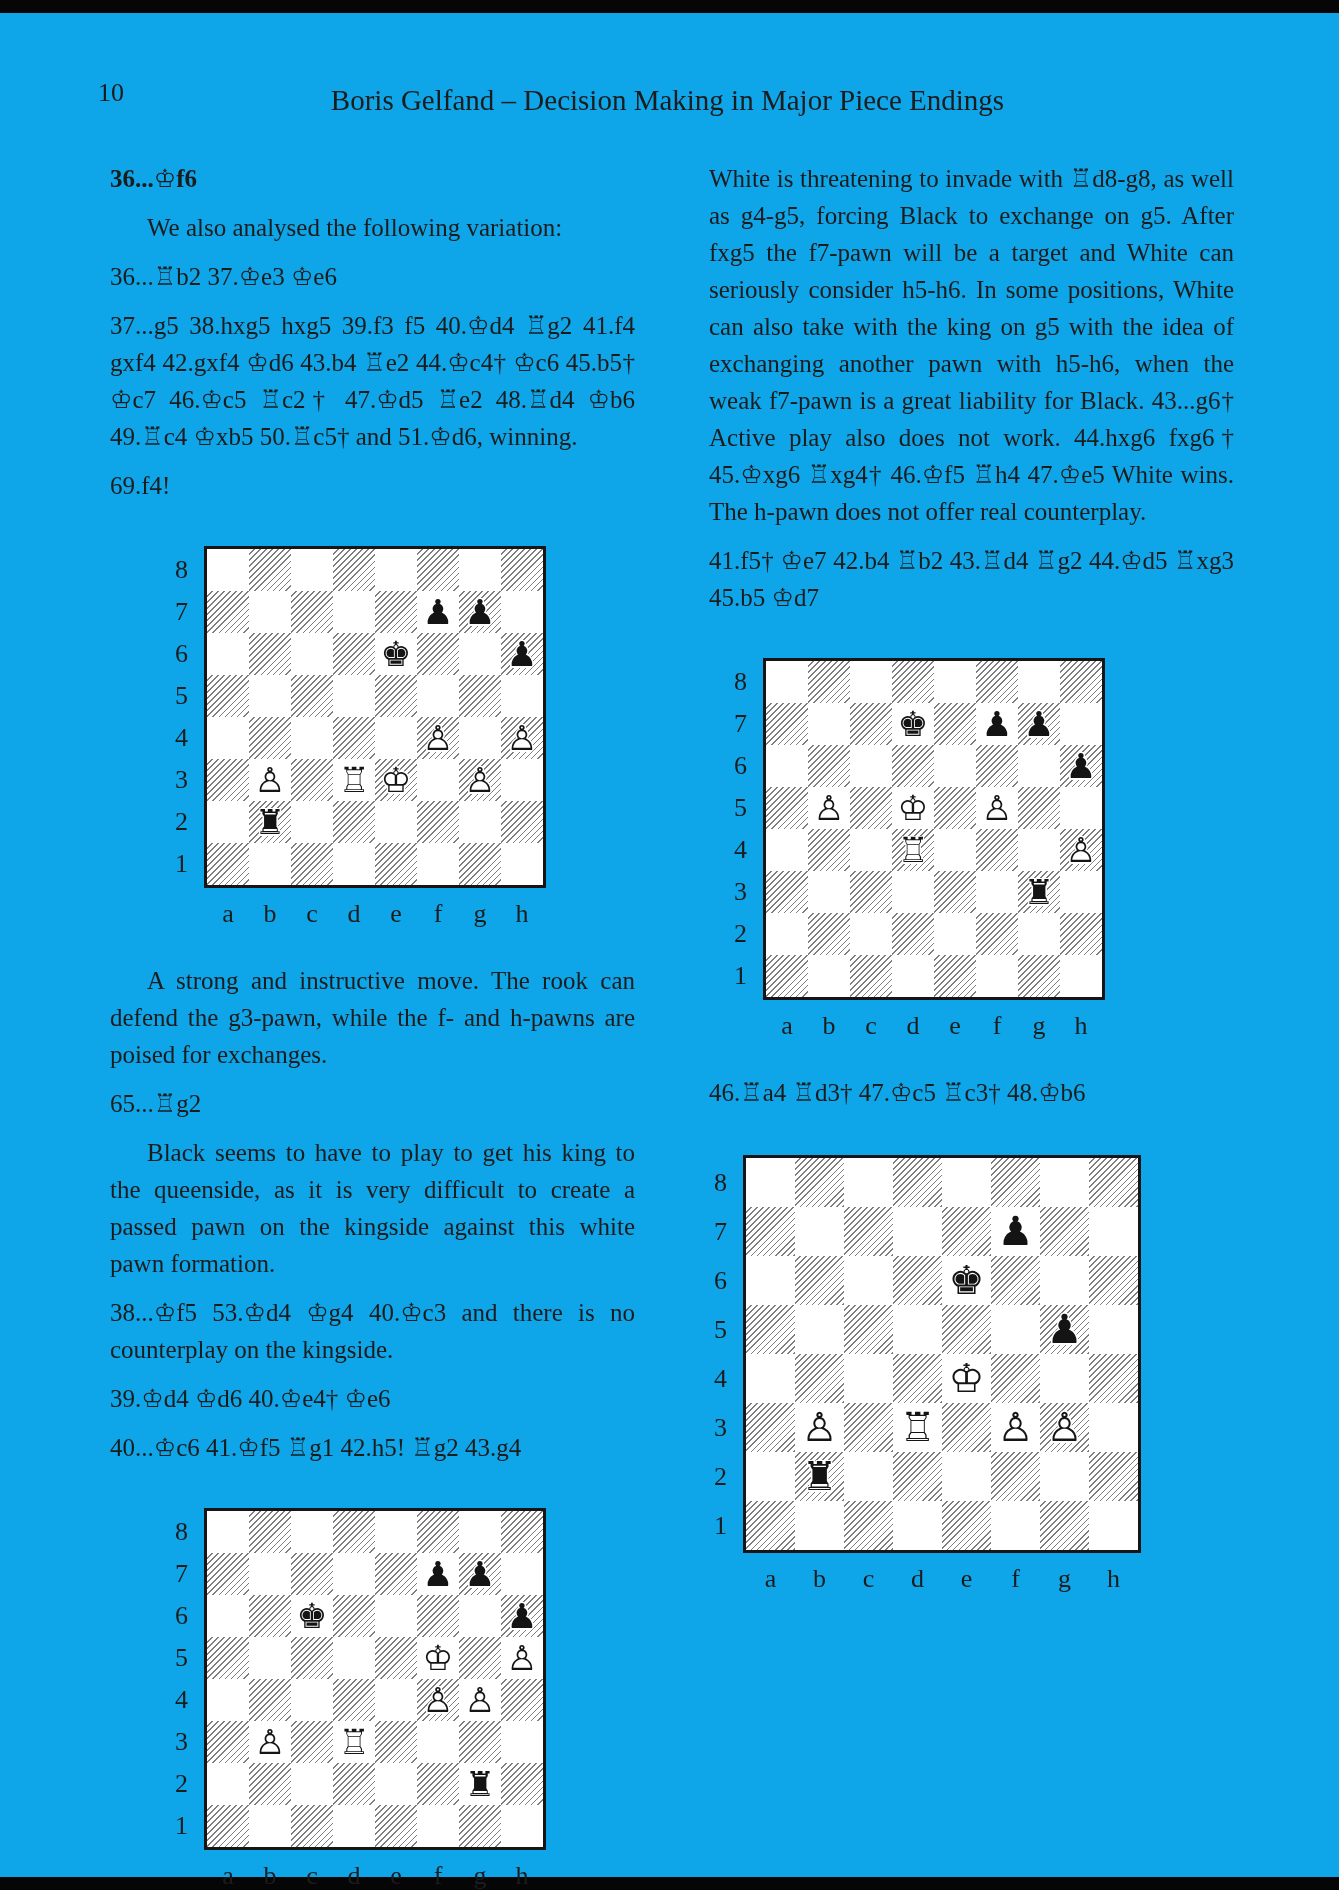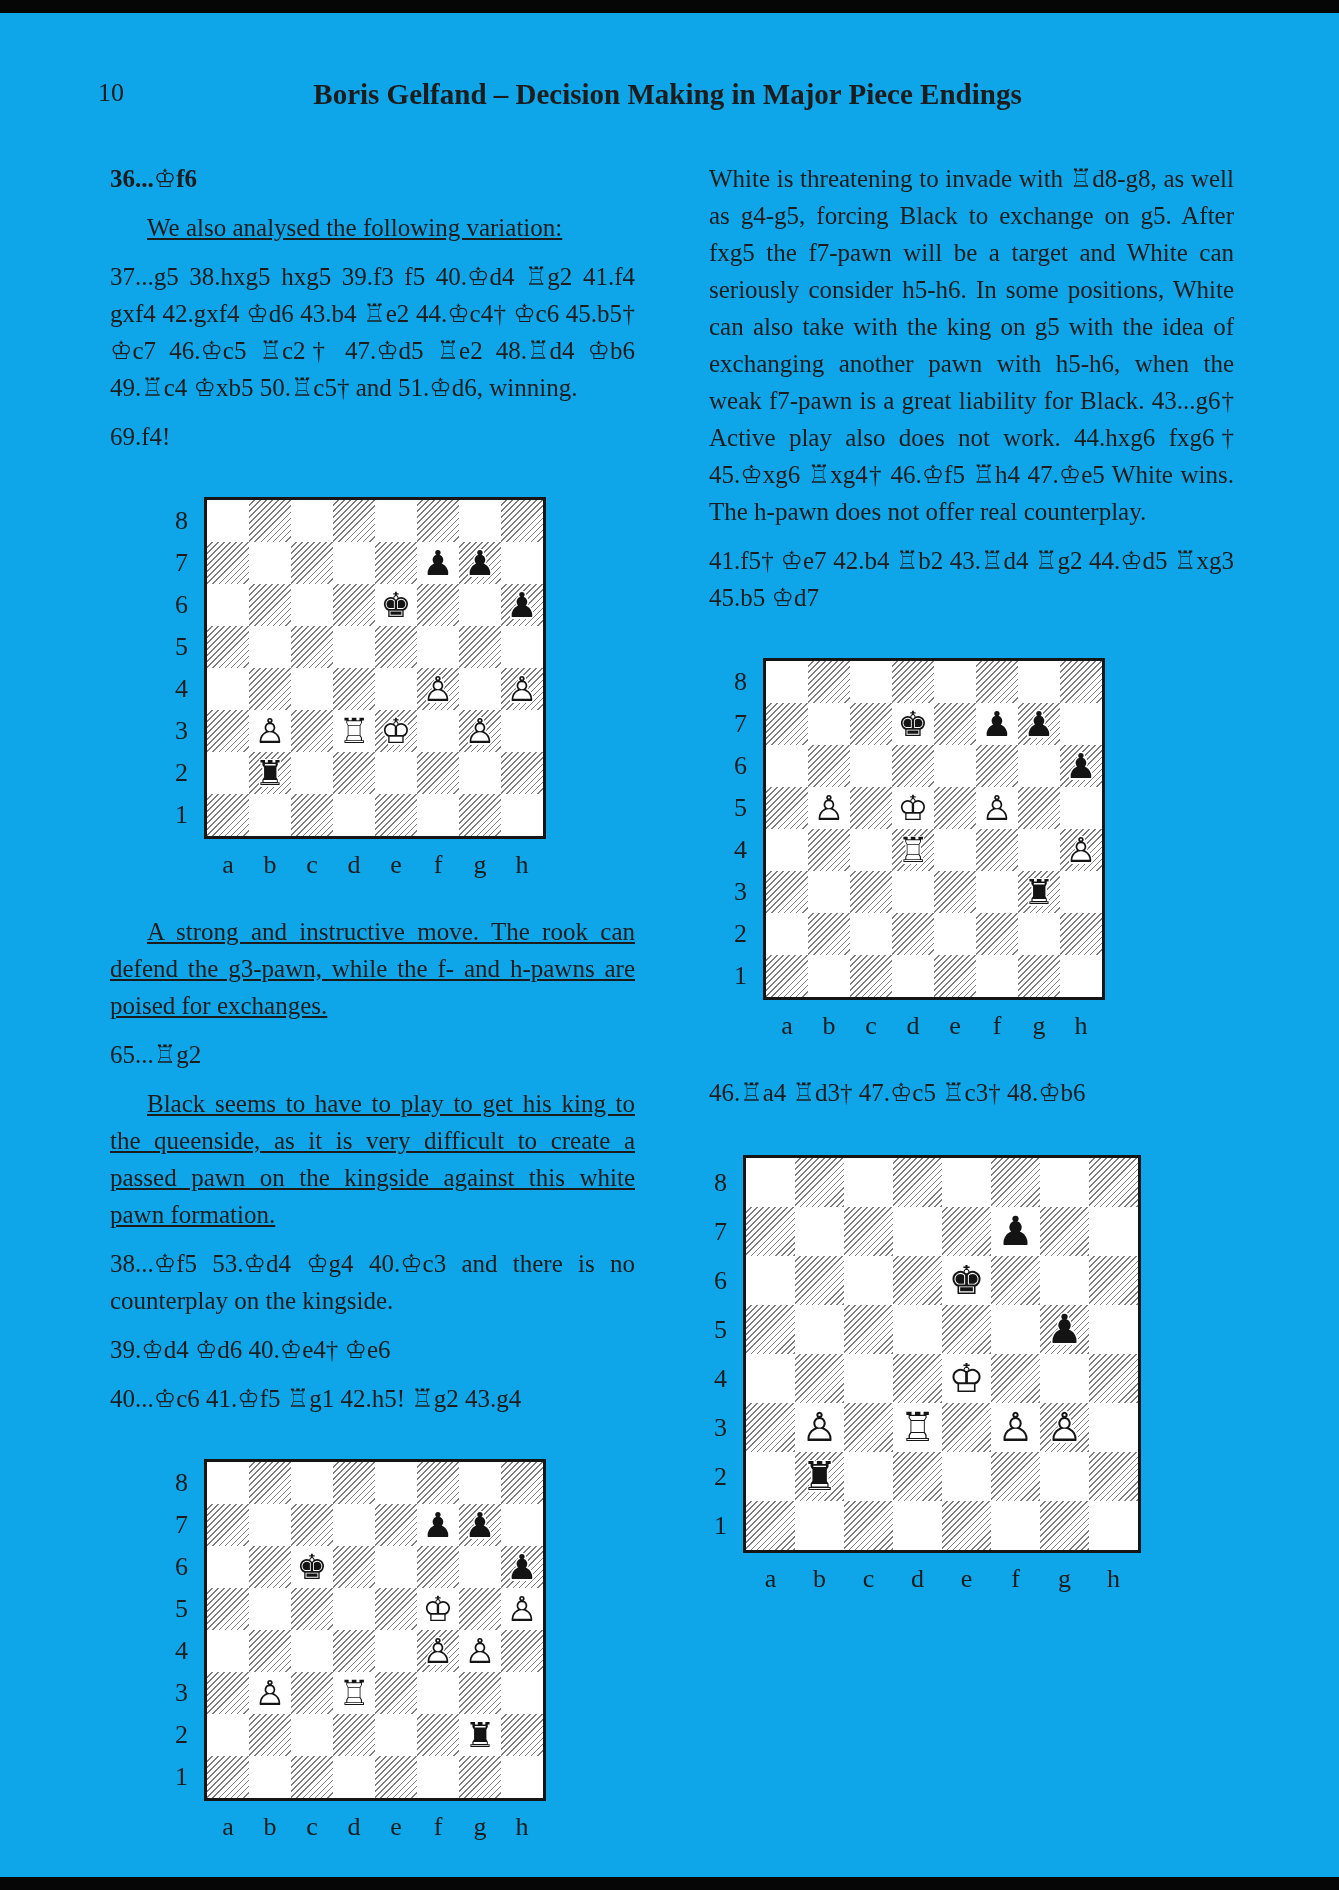--- a/index.html
+++ b/index.html
@@ -7,29 +7,29 @@
     position:relative; width:1339px; height:1890px; background:#0ea5e9;
     overflow:hidden; color:#1c1c1c;
     font-family:"Liberation Serif","DejaVu Sans",serif;
   }
   .edge-bar { position:absolute; left:0; width:100%; height:13px; background:#060606; }
   .edge-bar.top { top:0; }
   .edge-bar.bottom { bottom:0; }
 
   .page-number { position:absolute; left:98px; top:78px; font-size:26px; }
   .page-title  { position:absolute; left:0; right:4px; top:76px; text-align:center;
-                 font-size:29px; font-weight:bold; margin:2px; }
+                 font-size:29px; font-weight:normal; margin:8px; }
 
   .col { position:absolute; top:148px; width:549px; font-size:25px; line-height:37px; }
   .col-left  { left:98px; }
   .col-right { left:697px; }
 
   .col p { margin:12px; }
   .justify { text-align:justify; }
-  .indent  { text-indent:37px;text-decoration:underline; }
+  .indent  { text-indent:37px; }
   .block-indent { margin-left:37px; }
   .bold { font-weight:bold; }
   .gap-above { margin-top:30px !important; }
 
   
   .diagram { margin:42px 0 30px 0; --sq:42px; }
   .diagram.large { --sq:49px; margin-top:44px; }
   .diagram.ml60 { margin-left:60px; }
   .diagram.ml20 { margin-left:20px; }
   .diagram-inner { display:flex; }
@@ -62,20 +62,21 @@
 <div class="page">
   <div class="edge-bar top"></div>
   <div class="edge-bar bottom"></div>
 
   <span class="page-number">10</span>
   <h1 class="page-title">Boris Gelfand – Decision Making in Major Piece Endings</h1>
 
   <div class="col col-left">
     <p class="bold">36...♔f6</p>
     <p class="indent justify">We also analysed the following variation:</p>
+    <p>36...♖b2 37.♔e3 ♔e6</p>
     <p class="block-indent justify">37...g5 38.hxg5 hxg5 39.f3 f5 40.♔d4 ♖g2 41.f4 gxf4 42.gxf4 ♔d6 43.b4 ♖e2 44.♔c4† ♔c6 45.b5† ♔c7 46.♔c5 ♖c2† 47.♔d5 ♖e2 48.♖d4 ♔b6 49.♖c4 ♔xb5 50.♖c5† and 51.♔d6, winning.</p>
     <p>69.f4!</p>
 
     <figure class="diagram ml60">
       <div class="diagram-inner">
         <div class="rank-labels">
             <span>8</span>
             <span>7</span>
             <span>6</span>
             <span>5</span>

